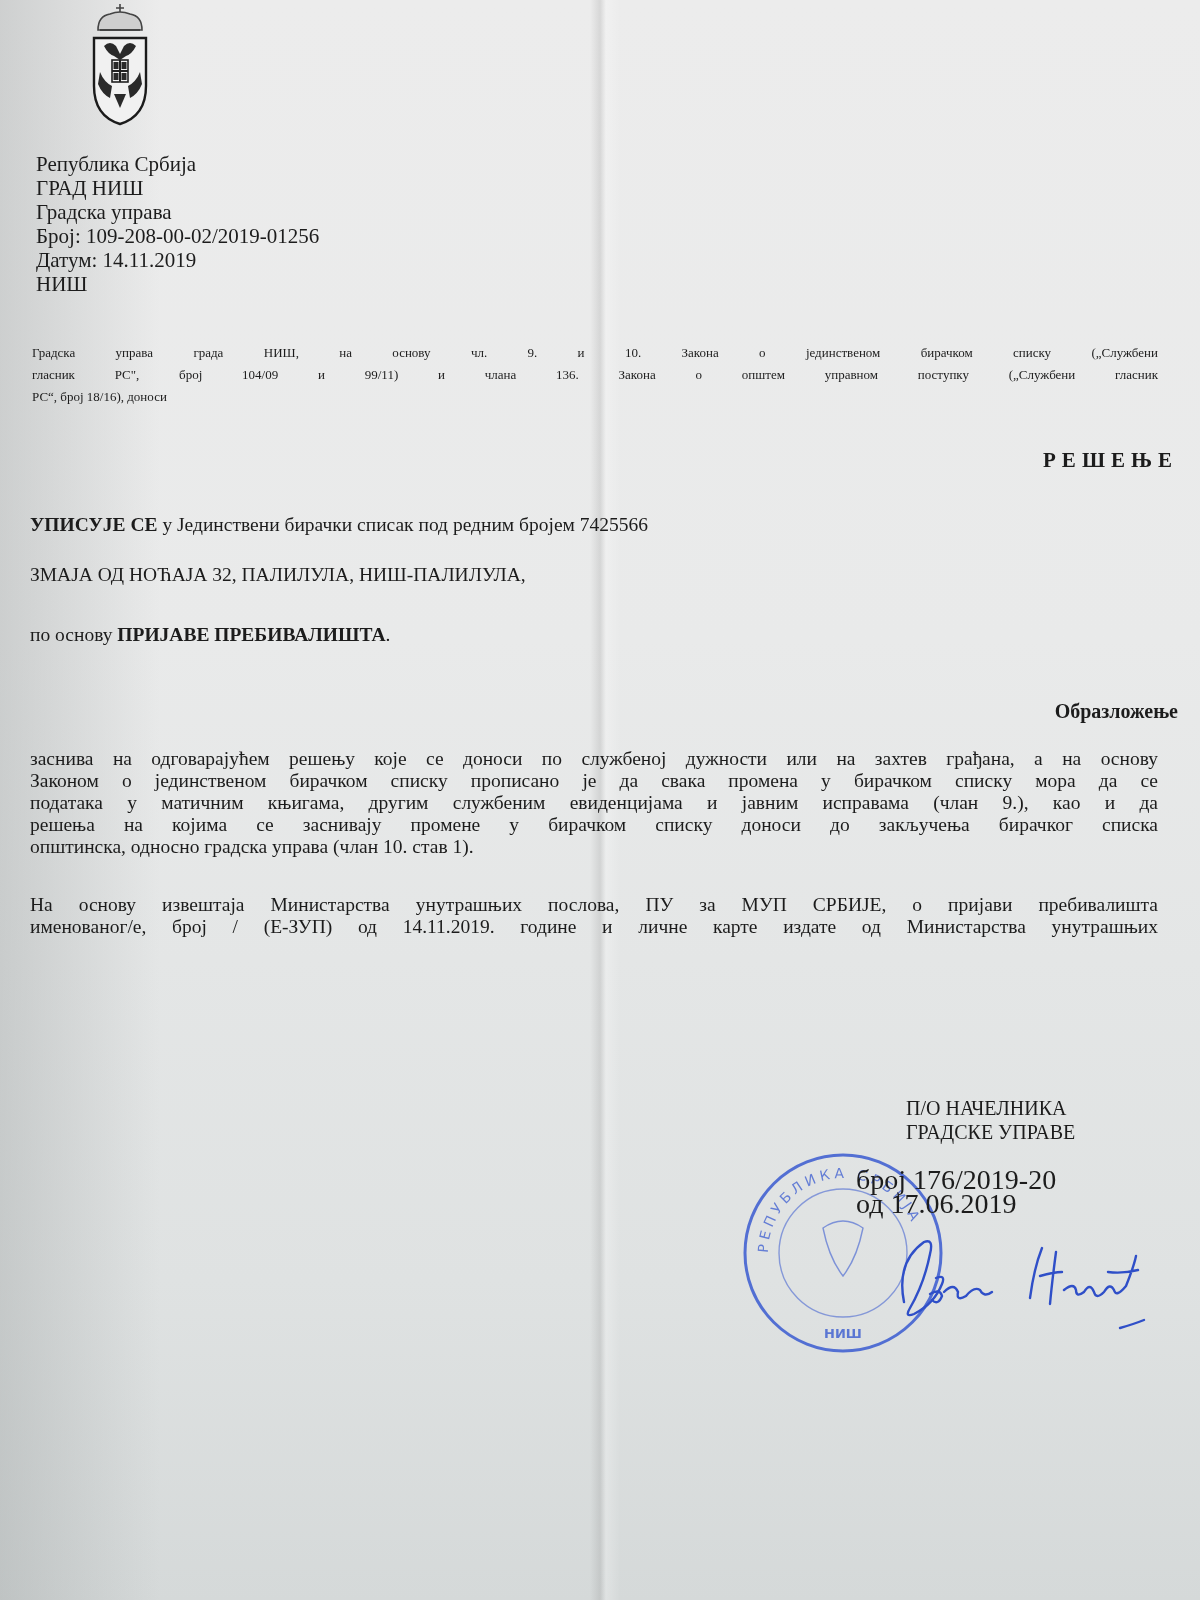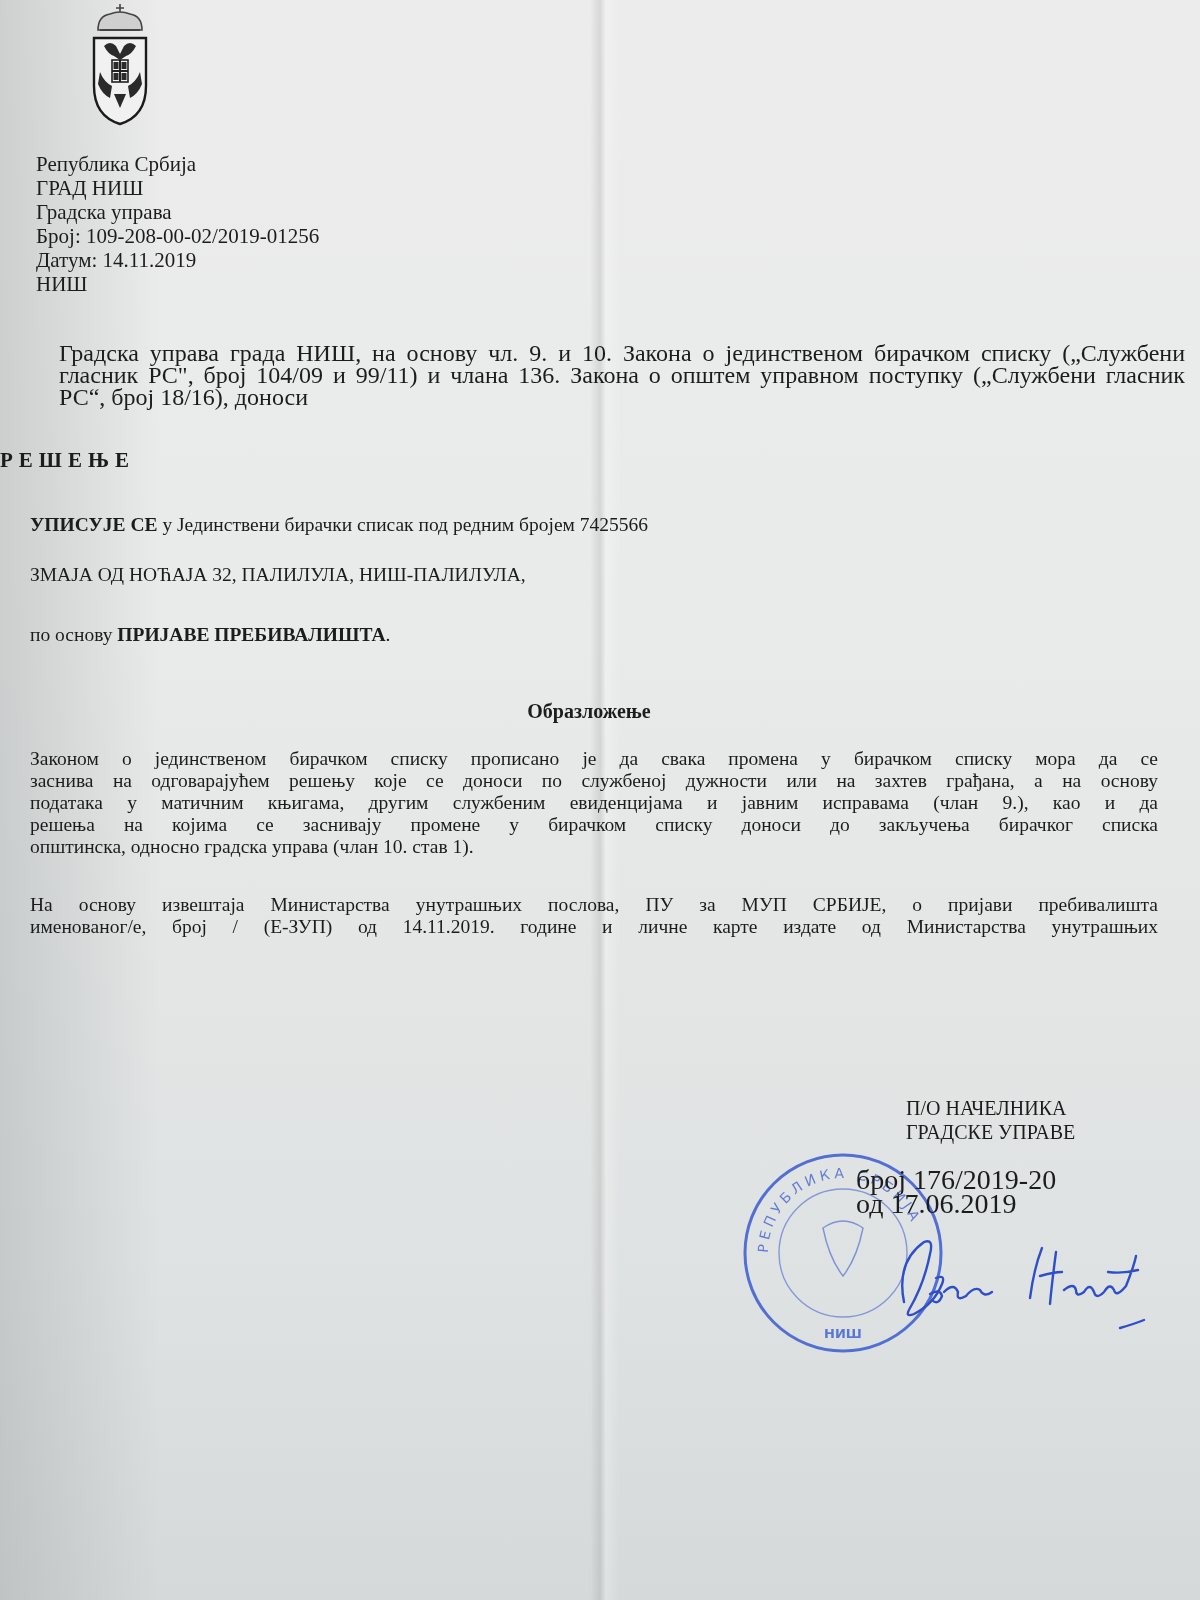--- a/index.html
+++ b/index.html
@@ -14,29 +14,29 @@
     width: 1200px; height: 1600px;
     background:
       linear-gradient(90deg, rgba(150,155,155,0.35) 0px, rgba(255,255,255,0) 160px),
       linear-gradient(90deg, rgba(0,0,0,0) 590px, rgba(120,120,120,0.18) 600px, rgba(255,255,255,0.25) 606px, rgba(0,0,0,0) 620px),
       linear-gradient(180deg, #ececec 0%, #e9eaea 40%, #dfe2e2 80%, #d5d9d9 100%);
   }
   .abs { position: absolute; }
   .crest { left: 84px; top: 2px; width: 72px; height: 128px; }
   .header { left: 36px; top: 152px; font-size: 21px; line-height: 24px; }
   .header div { white-space: nowrap; }
-  .intro { left: 32px; top: 342px; width: 1126px; font-size: 24px; line-height: 22px; text-align: justify; margin-left: 27px; }
-  .title { left: 0; width: 1178px; top: 448px; text-align: left; font-weight: bold; font-size: 21px; letter-spacing: 6px; }
+  .intro { left: 32px; top: 342px; width: 1126px; font-size: 13px; line-height: 22px; text-align: justify; }
+  .title { left: 0; width: 1178px; top: 448px; text-align: right; font-weight: bold; font-size: 21px; letter-spacing: 6px; }
   .p { left: 30px; width: 1128px; font-size: 19.5px; line-height: 22px; text-align: justify; }
   .just-line { text-align-last: justify; }
   .redact {
     display: inline-block; background: #f7f7f7; color: transparent; border-radius: 2px;
     height: 20px; vertical-align: -3px;
   }
-  .subtitle { left: 0; width: 1178px; top: 700px; text-align: center; font-weight: bold; font-size: 20px; }
+  .subtitle { left: 0; width: 1178px; top: 700px; text-align: right; font-weight: bold; font-size: 20px; }
   .blank {
     display: inline-block; border-bottom: 1.5px solid #222; text-align: center; width: 90px; line-height: 20px;
   }
   .sig-block { left: 906px; top: 1096px; font-size: 20px; line-height: 24px; }
   .sig-num { left: 856px; top: 1168px; font-size: 28px; line-height: 24px; }
   .stamp { left: 738px; top: 1148px; width: 210px; height: 210px; }
   .signature { left: 880px; top: 1232px; width: 300px; height: 110px; }
   b { font-weight: bold; margin-top: 40px; }
 </style>
 </head>
@@ -90,22 +90,22 @@
     <div>ЗМАЈА ОД НОЋАЈА 32, ПАЛИЛУЛА, НИШ-ПАЛИЛУЛА,</div>
   </div>
 
   <div class="abs p" style="top:624px;">
     <span>по основу </span><b>ПРИЈАВЕ ПРЕБИВАЛИШТА</b><span>.</span>
   </div>
 
   <div class="abs subtitle">Образложење</div>
 
   <div class="abs p" style="top:748px;">
+    <div class="just-line">заснива на одговарајућем решењу које се доноси по службеној дужности или на захтев грађана, а на основу</div>
     <div class="just-line">Законом о јединственом бирачком списку прописано је да свака промена у бирачком списку мора да се</div>
-    <div class="just-line">заснива на одговарајућем решењу које се доноси по службеној дужности или на захтев грађана, а на основу</div>
     <div class="just-line">података у матичним књигама, другим службеним евиденцијама и јавним исправама (члан 9.), као и да</div>
     <div class="just-line">решења на којима се заснивају промене у бирачком списку доноси до закључења бирачког списка</div>
     <div>општинска, односно градска управа (члан 10. став 1).</div>
   </div>
 
   <div class="abs p" style="top:894px;">
     <div class="just-line">На основу извештаја Министарства унутрашњих послова, ПУ за МУП СРБИЈЕ, о пријави пребивалишта</div>
     <div class="just-line">именованог/е, број / (Е-ЗУП) од 14.11.2019. године и личне карте издате од Министарства унутрашњих</div>
   </div>
 

